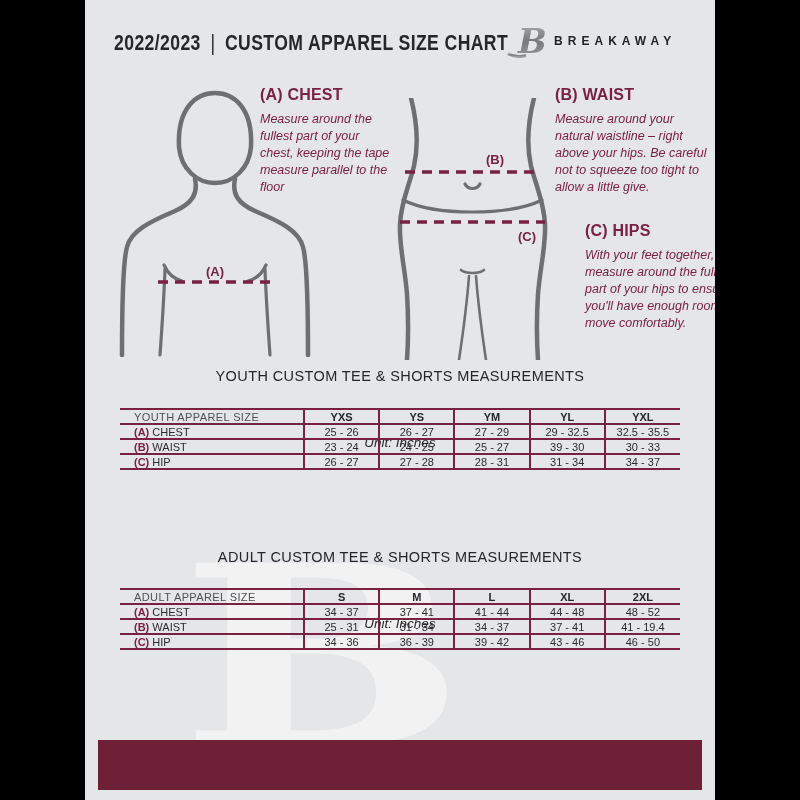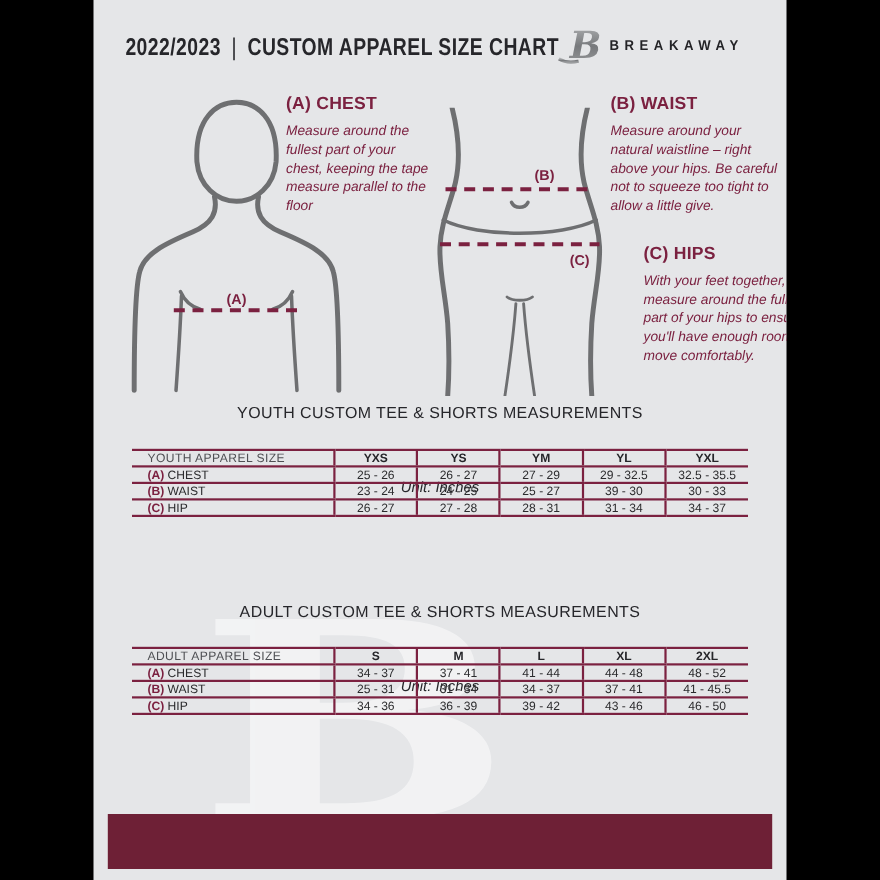--- a/index.html
+++ b/index.html
@@ -226,21 +226,21 @@
             <td>41 - 44</td>
             <td>44 - 48</td>
             <td>48 - 52</td>
           </tr>
           <tr>
             <td class="row-label"><span class="marker">(B)</span> <span>WAIST</span></td>
             <td>25 - 31</td>
             <td>31 - 34</td>
             <td>34 - 37</td>
             <td>37 - 41</td>
-            <td>41 - 45.5</td>
+            <td>41 - 19.4</td>
           </tr>
           <tr>
             <td class="row-label"><span class="marker">(C)</span> <span>HIP</span></td>
             <td>34 - 36</td>
             <td>36 - 39</td>
             <td>39 - 42</td>
             <td>43 - 46</td>
             <td>46 - 50</td>
           </tr>
         </tbody>

